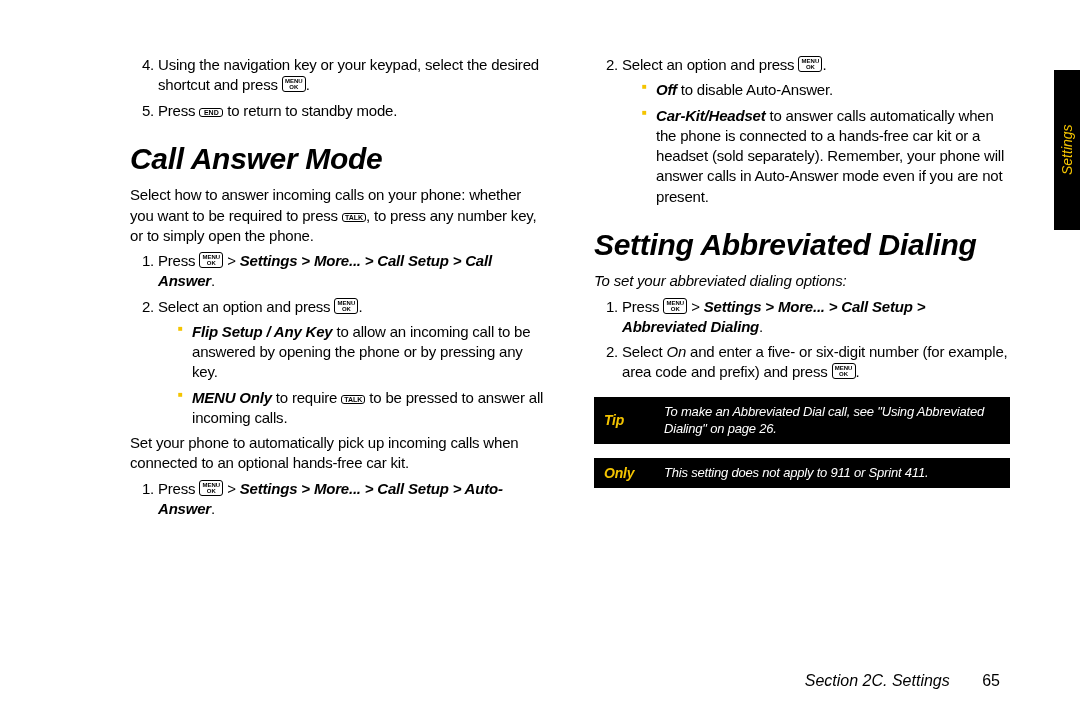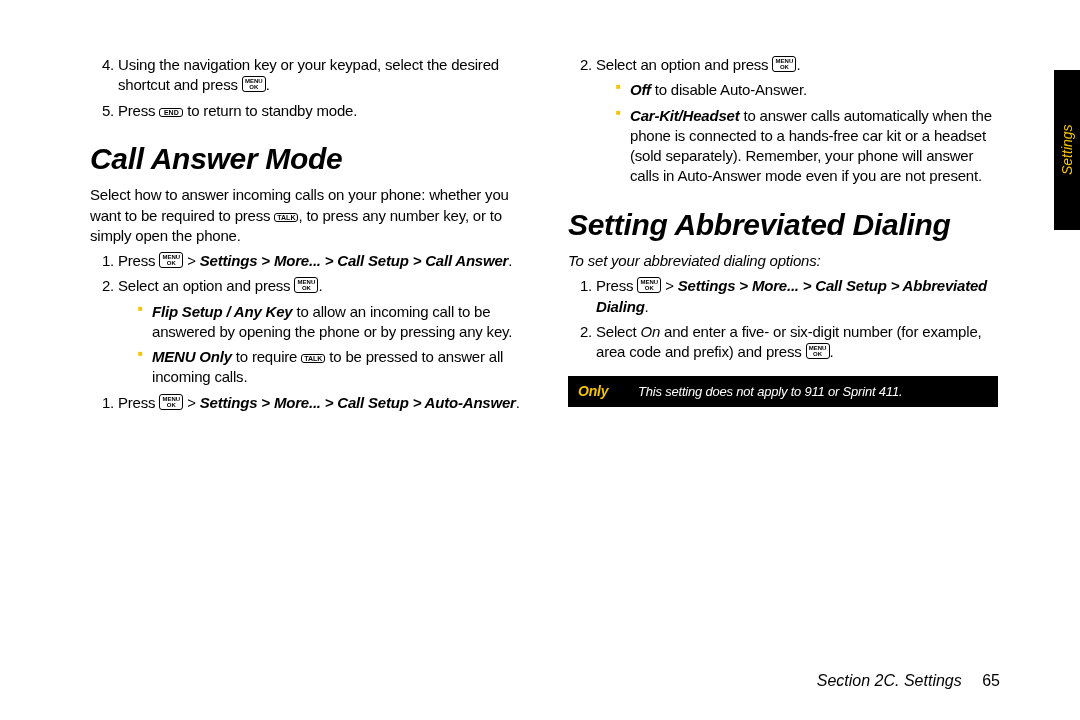--- a/index.html
+++ b/index.html
@@ -16,20 +16,21 @@
   .page {
     position: relative;
     width: 1080px;
     height: 720px;
     box-sizing: border-box;
     padding: 50px 70px 40px 90px;
   }
   .columns {
     display: flex;
     gap: 48px;
+    margin-left: 40px;
   }
   .col {
     width: 430px;
     font-size: 15px;
     line-height: 1.35;
     letter-spacing: -0.2px;
   }
   h2.section {
     font-style: italic;
     font-weight: 600;
@@ -131,21 +132,21 @@
   }
   .footer {
     position: absolute;
     bottom: 30px;
     right: 80px;
     font-style: italic;
     font-size: 16px;
   }
   .footer .pn {
     font-style: normal;
-    margin-left: 16px;
+    margin-left: 28px;
   }
   b, .bold { font-weight: bold; }
   i, .ital { font-style: italic; }
 </style>
 </head>
 <body>
 
 <div class="page">
   <div class="side-tab">Settings</div>
 
@@ -175,20 +176,21 @@
             <li>
               <b><i>Flip Setup / Any Key</i></b><span> to allow an incoming call to be answered by opening the phone or by pressing any key.</span>
             </li>
             <li>
               <b><i>MENU Only</i></b><span> to require </span><span class="kbd"><span class="l1">TALK</span></span><span> to be pressed to answer all incoming calls.</span>
             </li>
           </ul>
         </li>
       </ol>
 
+      <p>Set your phone to automatically pick up incoming calls when connected to an optional hands-free car kit.</p>
       <ol>
         <li>
           <span>Press </span><span class="kbd twoline"><span class="l1">MENU</span><span class="l2">OK</span></span><span> &gt; </span><b><i>Settings &gt; More... &gt; Call Setup &gt; Auto-Answer</i></b><span>.</span>
         </li>
       </ol>
     </div>
 
     <div class="col">
       <ol start="2">
         <li>
@@ -208,20 +210,24 @@
       <p class="subheading-italic">To set your abbreviated dialing options:</p>
       <ol>
         <li>
           <span>Press </span><span class="kbd twoline"><span class="l1">MENU</span><span class="l2">OK</span></span><span> &gt; </span><b><i>Settings &gt; More... &gt; Call Setup &gt; Abbreviated Dialing</i></b><span>.</span>
         </li>
         <li>
           <span>Select </span><i>On</i><span> and enter a five- or six-digit number (for example, area code and prefix) and press </span><span class="kbd twoline"><span class="l1">MENU</span><span class="l2">OK</span></span><span>.</span>
         </li>
       </ol>
 
+      <div class="tip-note">
+        <div class="label">Tip</div>
+        <div class="body">To make an Abbreviated Dial call, see "Using Abbreviated Dialing" on page 26.</div>
+      </div>
 
       <div class="tip-note">
         <div class="label">Only</div>
         <div class="body">This setting does not apply to 911 or Sprint 411.</div>
       </div>
     </div>
   </div>
 
   <div class="footer">
     <span>Section 2C. Settings</span>

